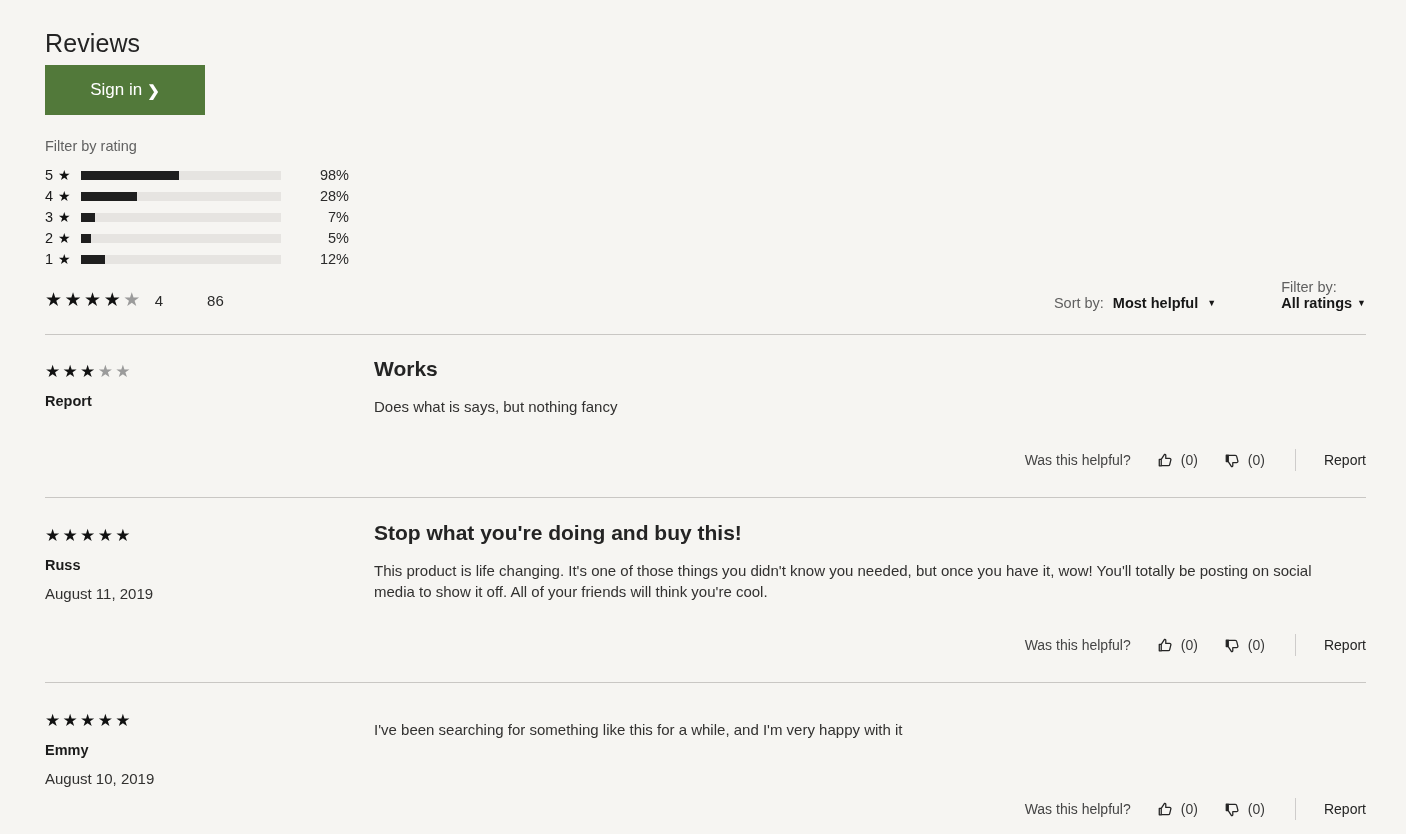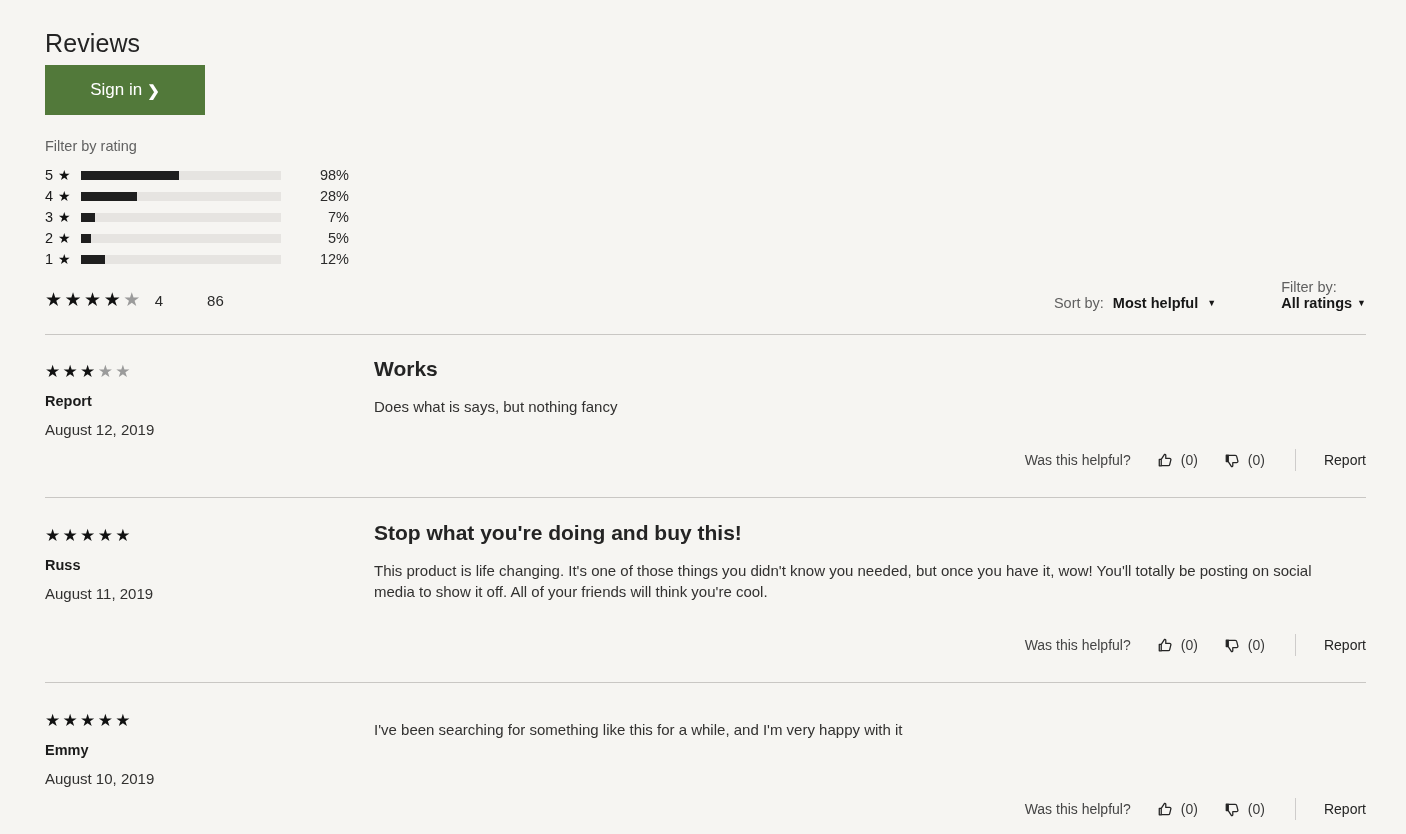--- a/index.html
+++ b/index.html
@@ -342,21 +342,20 @@
       </span>
     </div>
   </div>
 
   <div id="reviews-root">
       <div class="divider" style="top: 334px;"></div>
       <div class="review" style="top: 362px;">
         <div class="rv-left">
           <div class="rv-stars"><span class="on">★</span><span class="on">★</span><span class="on">★</span><span class="off">★</span><span class="off">★</span></div>
           <div class="rv-author">Report</div>
-          <div class="rv-date">August 12, 2019</div>
         </div>
         <div class="rv-right">
           <div class="rv-title">Works</div>
           <div class="rv-body">Does what is says, but nothing fancy</div>
         </div>
       </div>
       <div class="helpful" style="top: 449px;">
         <span class="helpful-q">Was this helpful?</span>
         <span class="vote">
           <span>

